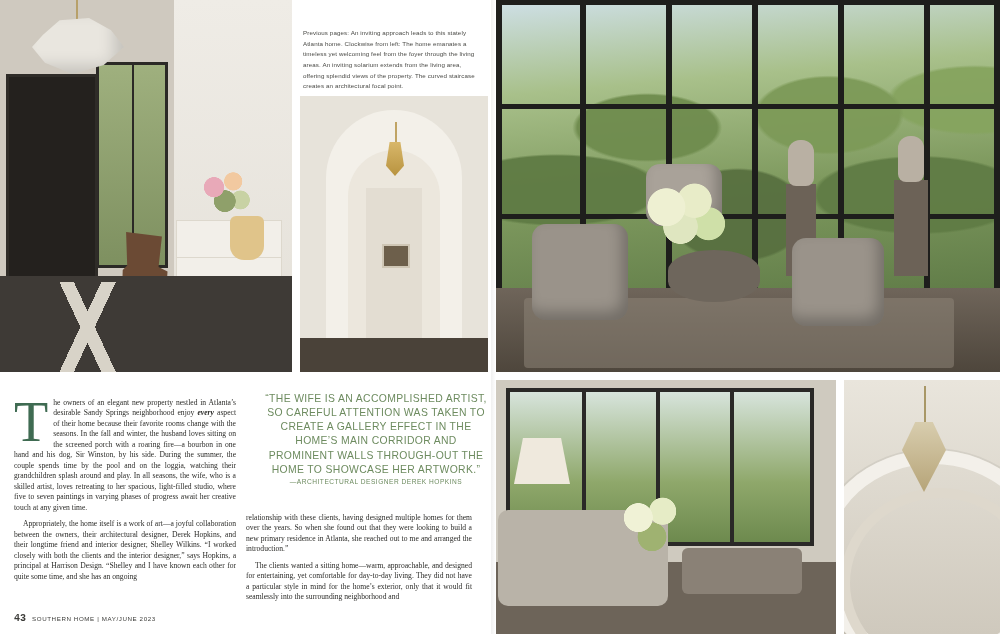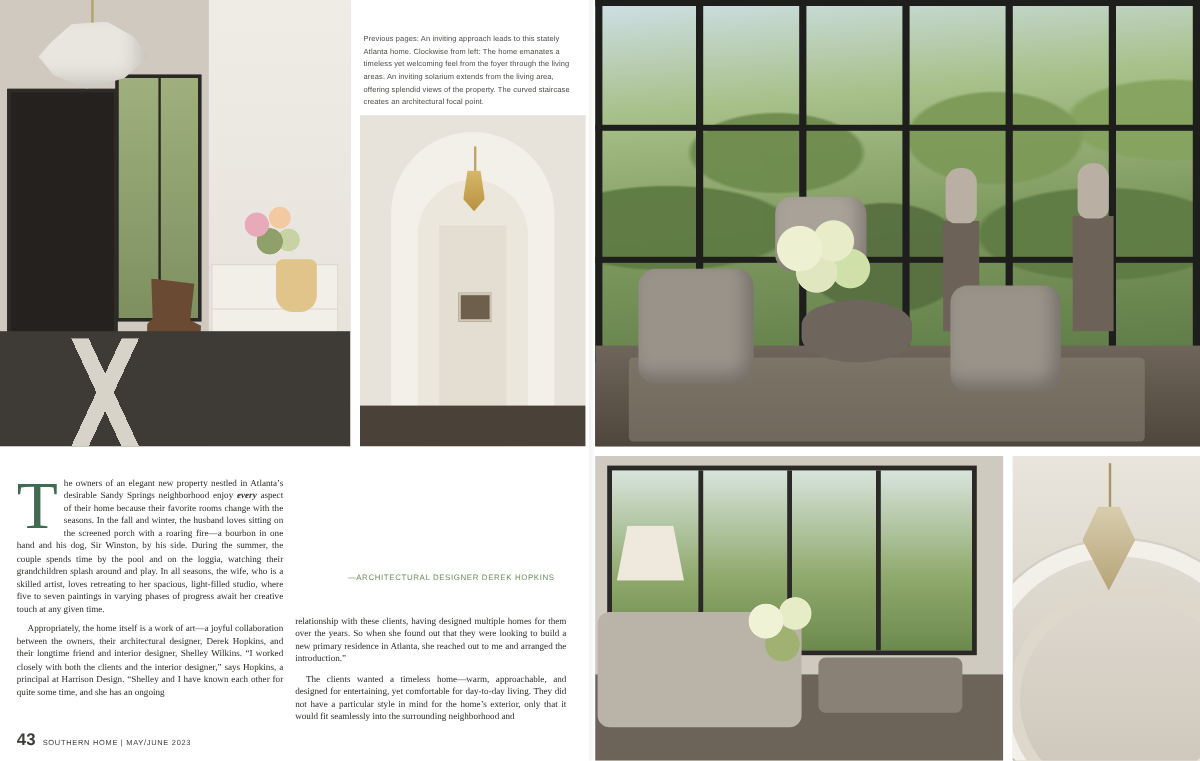--- a/index.html
+++ b/index.html
@@ -256,21 +256,21 @@
     position:absolute;left:262px;top:478px;width:228px;
     font-family:"Liberation Sans", sans-serif;
     font-size:6.6px;letter-spacing:.5px;color:#6d8b5f;text-align:center;
   }
 
   .footer{
     position:absolute;left:14px;bottom:10px;
     font-family:"Liberation Sans", sans-serif;
     color:#3b3b38;
   }
-  .folio{font-size:14px;font-weight:bold;}
+  .folio{font-size:10px;font-weight:bold;font-family:Liberation Mono, monospace;}
   .footline{font-size:6.2px;letter-spacing:.6px;margin-left:6px;}
   .footer-row{display:flex;align-items:baseline;}
 
   .gutter{
     position:absolute;left:491px;top:0;width:5px;height:634px;
     background:linear-gradient(90deg,rgba(0,0,0,.06),rgba(0,0,0,0));
   }
 </style>
 </head>
 <body>
@@ -355,30 +355,31 @@
     <div class="chandSt">
       <div class="rod"></div>
       <div class="body"></div>
     </div>
   </div>
 
   <div class="gutter"></div>
 
   <div class="caption">Previous pages: An inviting approach leads to this stately Atlanta home. Clockwise from left: The home emanates a timeless yet welcoming feel from the foyer through the living areas. An inviting solarium extends from the living area, offering splendid views of the property. The curved staircase creates an architectural focal point.</div>
 
+  <div class="pullquote">“THE WIFE IS AN ACCOMPLISHED ARTIST, SO CAREFUL ATTENTION WAS TAKEN TO CREATE A GALLERY EFFECT IN THE HOME’S MAIN CORRIDOR AND PROMINENT WALLS THROUGH-OUT THE HOME TO SHOWCASE HER ARTWORK.”</div>
   <div class="pullattr">—ARCHITECTURAL DESIGNER DEREK HOPKINS</div>
 
   <div class="article">
     <p class="first"><span class="dropcap">T</span><span>he owners of an elegant new property nestled in Atlanta’s desirable Sandy Springs neighborhood enjoy </span><span class="ital">every</span><span> aspect of their home because their favorite rooms change with the seasons. In the fall and winter, the husband loves sitting on the screened porch with a roaring fire—a bourbon in one hand and his dog, Sir Winston, by his side. During the summer, the couple spends time by the pool and on the loggia, watching their grandchildren splash around and play. In all seasons, the wife, who is a skilled artist, loves retreating to her spacious, light-filled studio, where five to seven paintings in varying phases of progress await her creative touch at any given time.</span></p>
     <p>Appropriately, the home itself is a work of art—a joyful collaboration between the owners, their architectural designer, Derek Hopkins, and their longtime friend and interior designer, Shelley Wilkins. “I worked closely with both the clients and the interior designer,” says Hopkins, a principal at Harrison Design. “Shelley and I have known each other for quite some time, and she has an ongoing</p>
   </div>
 
   <div class="col2">
     <p class="first">relationship with these clients, having designed multiple homes for them over the years. So when she found out that they were looking to build a new primary residence in Atlanta, she reached out to me and arranged the introduction.”</p>
-    <p>The clients wanted a timeless home—warm, approachable, and designed for entertaining, yet comfortable for day-to-day living. They did not have a particular style in mind for the home’s exterior, only that it would fit seamlessly into the surrounding neighborhood and</p>
+    <p>The clients wanted a sitting home—warm, approachable, and designed for entertaining, yet comfortable for day-to-day living. They did not have a particular style in mind for the home’s exterior, only that it would fit seamlessly into the surrounding neighborhood and</p>
   </div>
 
   <div class="footer">
     <div class="footer-row">
       <span class="folio">43</span>
       <span class="footline">SOUTHERN HOME | MAY/JUNE 2023</span>
     </div>
   </div>
 
 </div>

